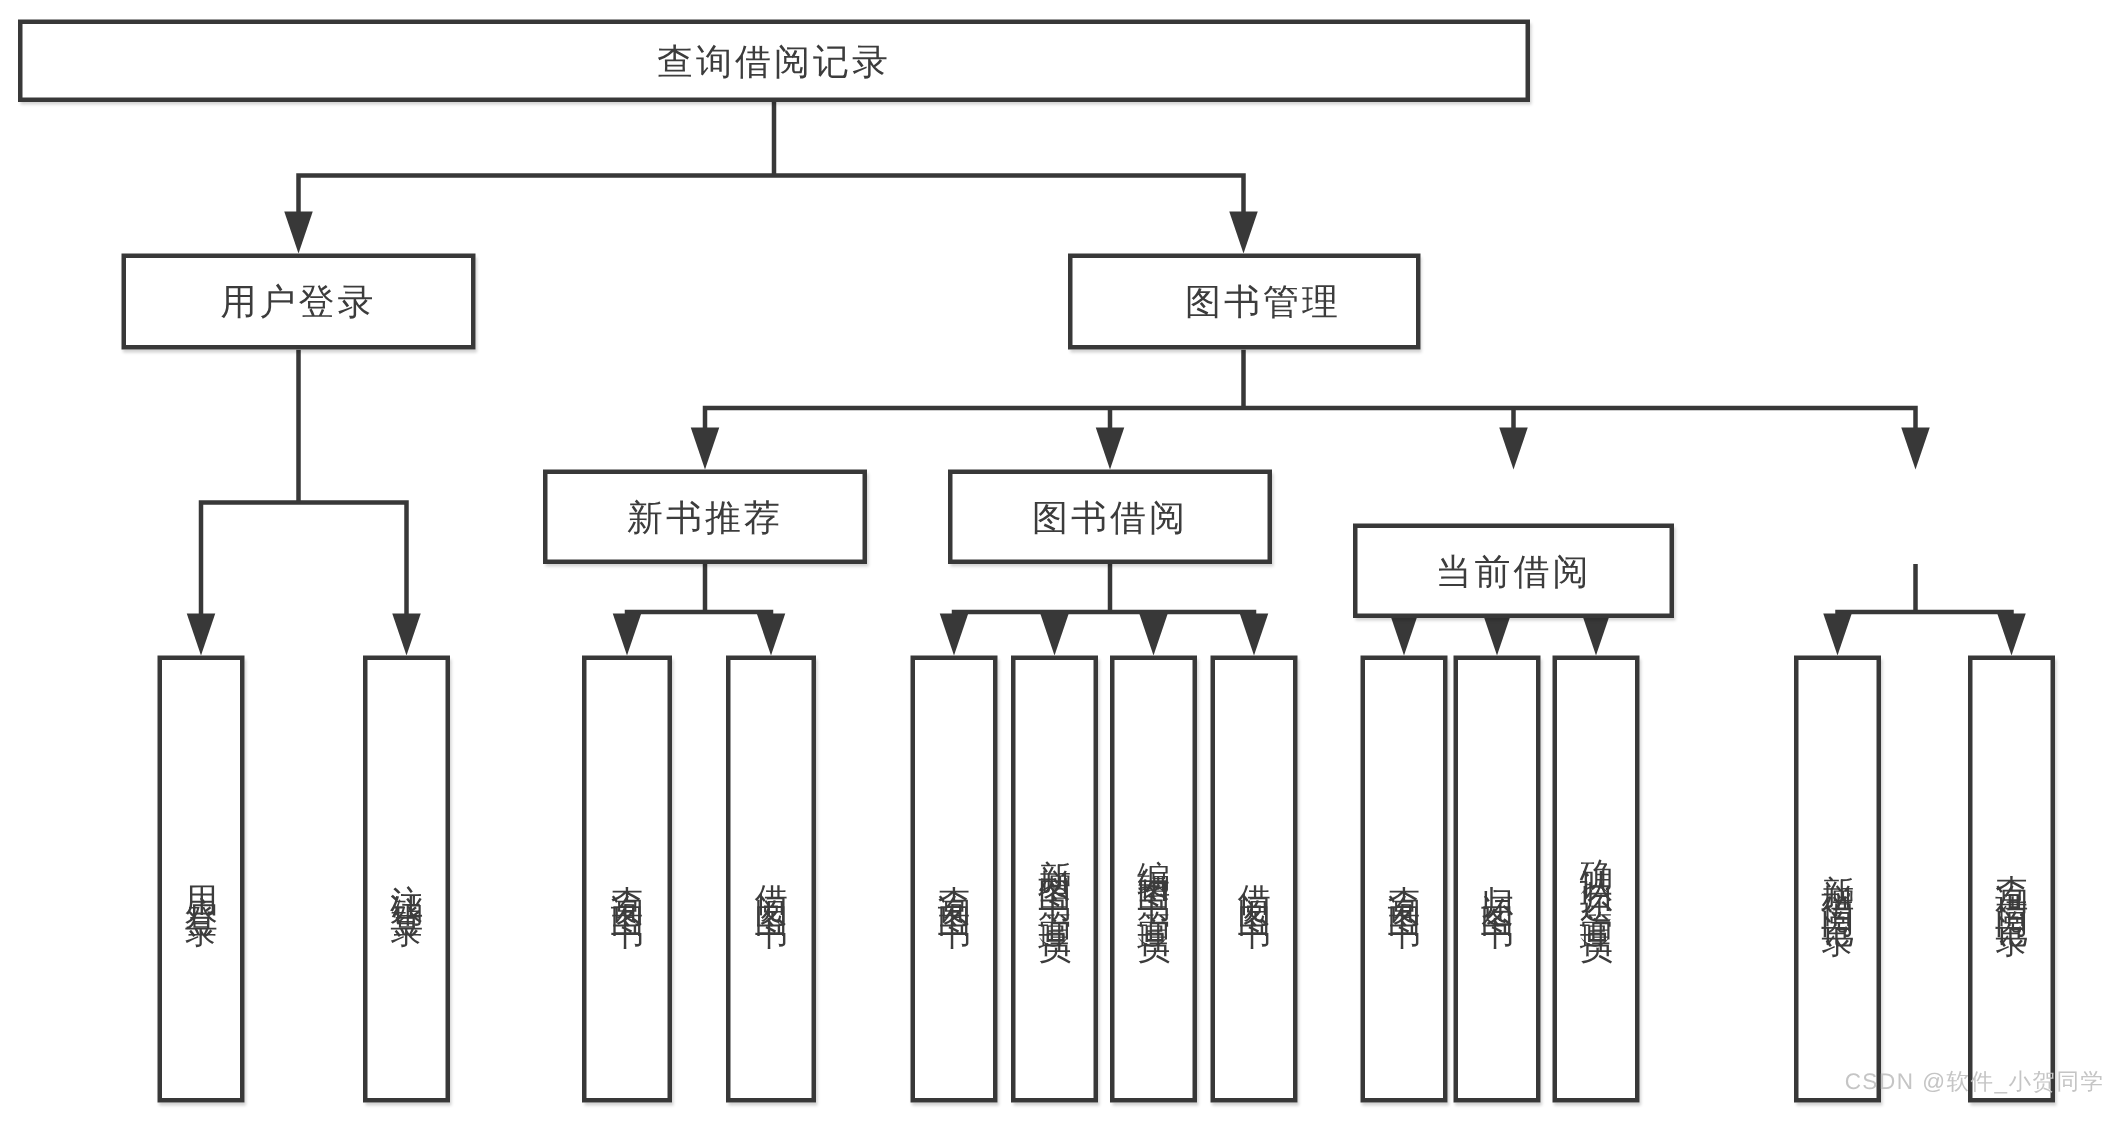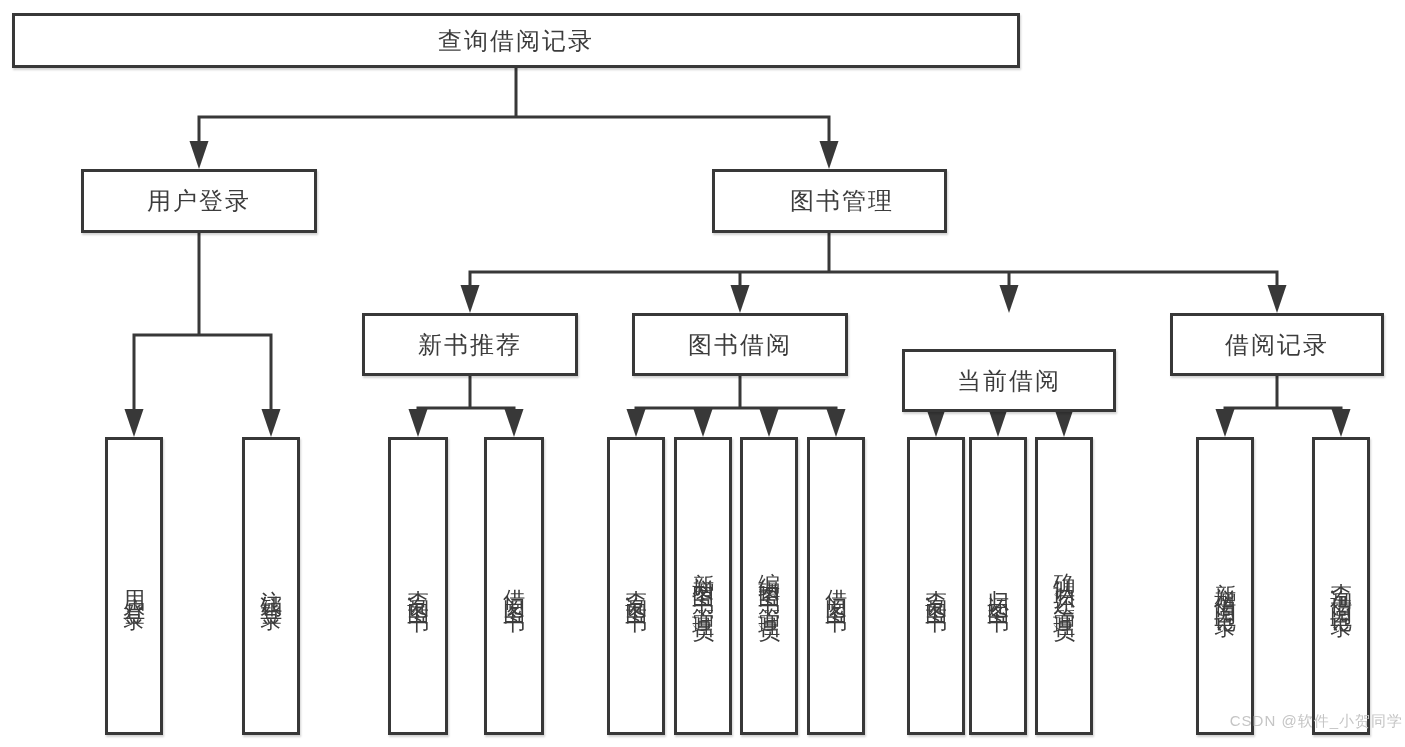--- a/index.html
+++ b/index.html
@@ -102,23 +102,20 @@
 
   <div class="box" style="left:362px; top:313px; width:216px; height:63px;">
     <span class="hlabel">新书推荐</span>
   </div>
   <div class="box" style="left:632px; top:313px; width:216px; height:63px;">
     <span class="hlabel">图书借阅</span>
   </div>
   <div class="box" style="left:902px; top:313px; width:214px; height:63px;margin-top:36px;">
     <span class="hlabel">当前借阅</span>
   </div>
-  <div class="box" style="left:1170px; top:313px; width:214px; height:63px;">
-    <span class="hlabel">借阅记录</span>
-  </div>
 
   <div class="box" style="left:105px; top:437px; width:58px; height:298px;">
     <span class="vlabel">用户登录</span>
   </div>
   <div class="box" style="left:242px; top:437px; width:58px; height:298px;">
     <span class="vlabel">注销登录</span>
   </div>
   <div class="box" style="left:388px; top:437px; width:60px; height:298px;">
     <span class="vlabel">查询图书</span>
   </div>

